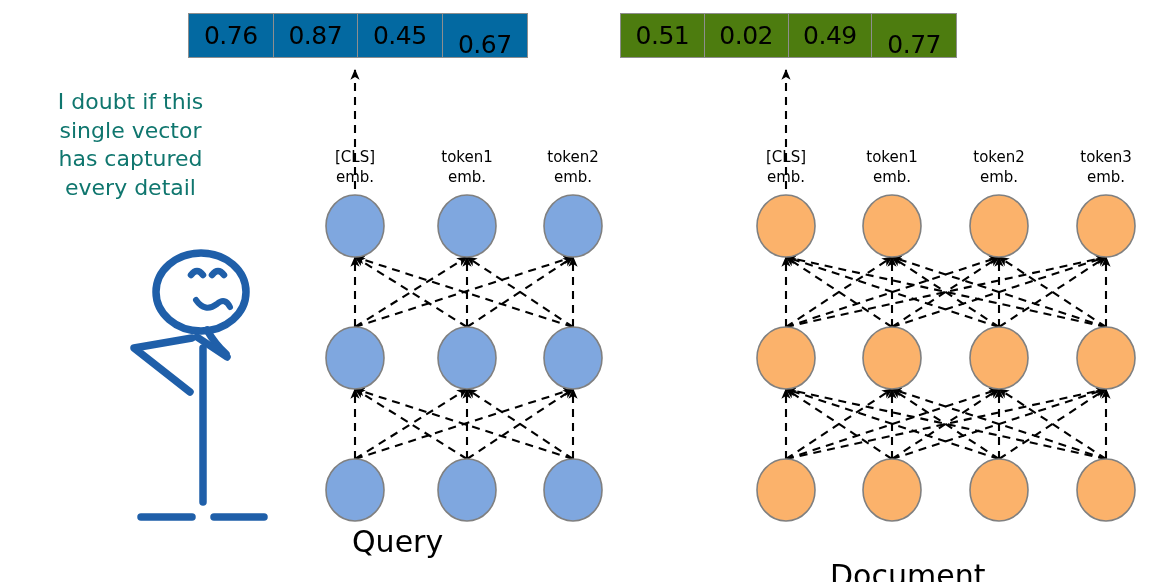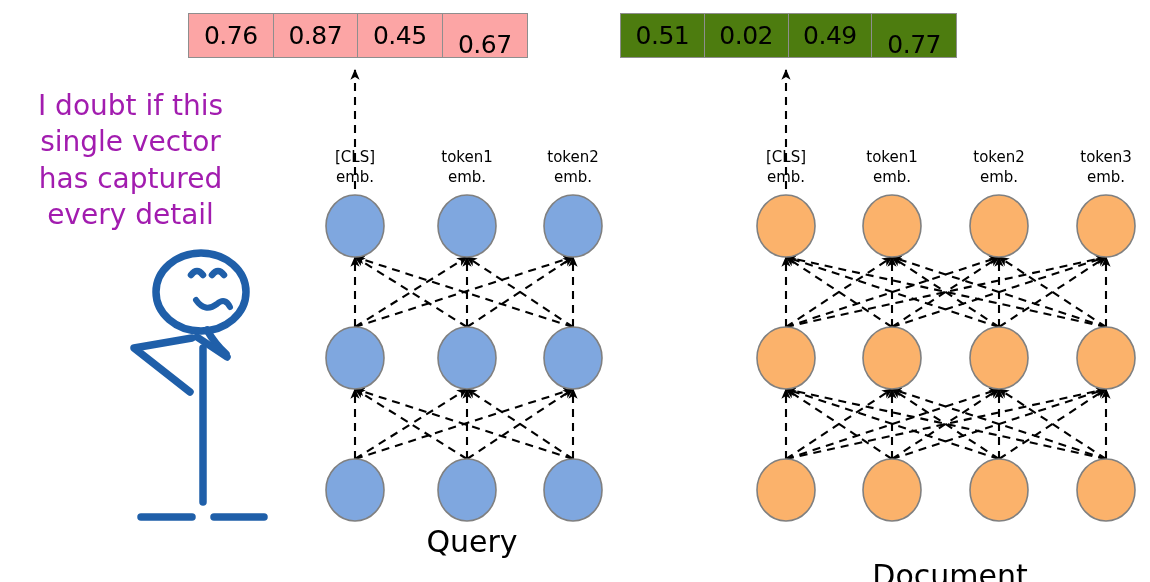--- a/index.html
+++ b/index.html
@@ -22,50 +22,49 @@
   }
   .vec .cell{
     display:flex;align-items:center;justify-content:center;
     font-size:25px;
     color:#000;
     box-sizing:border-box;
     border-right:1px solid #8e8e8e;
     letter-spacing:-0.5px;
   }
   .vec .cell:last-child{border-right:none;margin-top:18px;}
-  #vec-query{left:188px;top:13px;width:340px;background:#fca5a5;}
+  #vec-query{left:188px;top:13px;width:340px;background:#0369a1;}
   #vec-query .cell{width:85px;}
   #vec-doc{left:620px;top:13px;width:337px;background:#4d7c0f;}
   #vec-doc .cell{width:85px;}
 
   
   #caption{
     position:absolute;left:8px;top:88px;width:245px;
     text-align:center;
-    font-size:28px;line-height:1.30;
-    color:#a21caf;
+    font-size:22px;line-height:1.30;
+    color:#0f766e;
     white-space:pre-line;
   }
 
   
   .nodelabel{
     position:absolute;
     width:110px;
     text-align:center;
     font-size:15px;
     line-height:1.30;
     color:#000;
     white-space:pre-line;
   }
 
   
   .groupcap{
     position:absolute;
     width:240px;
-    text-align:center;
     font-size:30px;
     color:#000;
   }
   #cap-query{left:352px;top:524px;}
   #cap-doc{left:830px;top:524px;margin-top:34px;}
 
   svg#art{position:absolute;left:0;top:0;width:1150px;height:582px;}
 </style>
 </head>
 <body>

